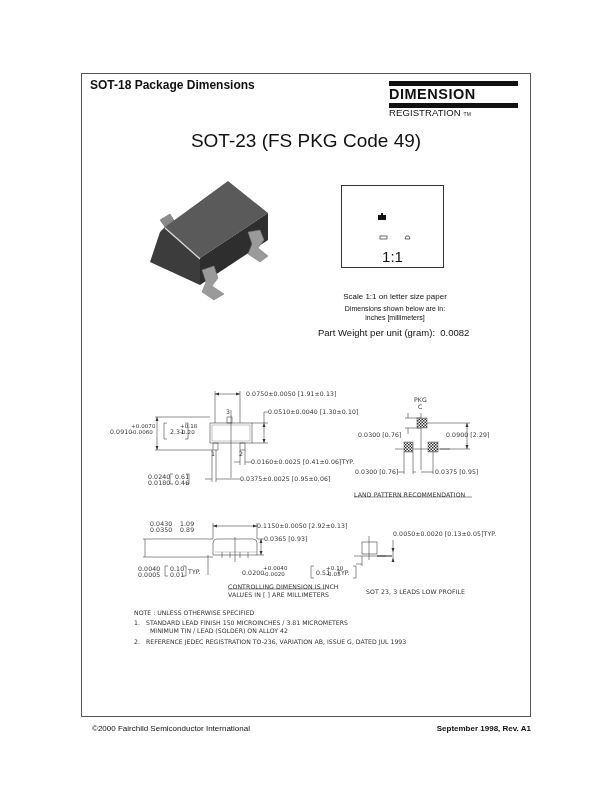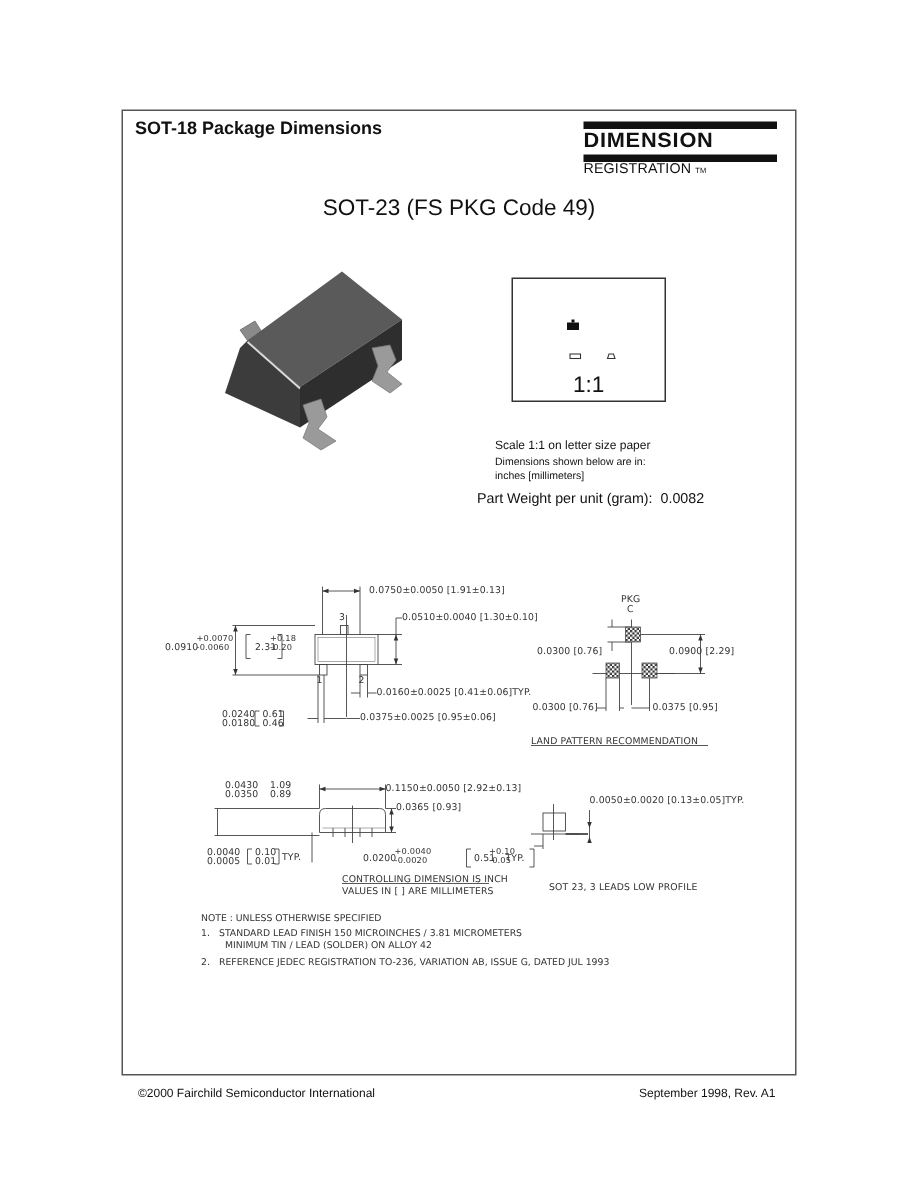--- a/index.html
+++ b/index.html
@@ -5,24 +5,24 @@
   html, body { margin:0; padding:0; }
   body { width:612px; height:792px; background:#fff; position:relative; font-family:"Liberation Sans", sans-serif; color:#111; overflow:hidden; }
   .frame { position:absolute; left:81px; top:73px; width:450px; height:644px; border:1px solid #555; box-sizing:border-box; }
   .abs { position:absolute; white-space:nowrap; }
   .hdr-title { left:90px; top:78px; font-size:12px; font-weight:bold; }
   .logo { left:389px; top:81px; width:129px; }
   .logo .bar { height:5px; background:#111; }
   .logo .name { font-size:14.5px; font-weight:bold; letter-spacing:0.5px; line-height:15px; margin:1px 0 1px 0; transform:scaleY(0.95); }
   .logo .sub { font-size:9.5px; letter-spacing:0.1px; line-height:10px; }
   .logo .sub small { font-size:5px; }
-  .main-title { left:0; width:612px; text-align:center; top:130px; font-size:15px; }
+  .main-title { left:0; width:612px; text-align:center; top:130px; font-size:19px; }
   .scale-box { left:341px; top:185px; width:103px; height:83px; border:1px solid #333; box-sizing:border-box; }
   .scale-box .ratio { position:absolute; bottom:2px; width:100%; text-align:center; font-size:15px; }
-  .caption { font-size:7.5px; text-align:left; left:330px; width:130px; }
+  .caption { font-size:7.5px; text-align:center; left:330px; width:130px; }
   .weight { left:318px; top:327px; font-size:9.5px; }
   .cad { font-family:"DejaVu Sans", sans-serif; font-size:6.2px; color:#333; letter-spacing:0.1px; }
   .note { font-family:"DejaVu Sans", sans-serif; font-size:6.2px; color:#333; }
   .footer { font-size:8px; top:724px; }
   svg { position:absolute; left:0; top:0; }
 </style>
 </head>
 <body>
 
 <div class="frame"></div>
@@ -257,13 +257,13 @@
 <div class="abs cad" style="left:366px;top:588px;">SOT 23, 3 LEADS LOW PROFILE</div>
 
 <div class="abs note" style="left:134px;top:609px;">NOTE : UNLESS OTHERWISE SPECIFIED</div>
 <div class="abs note" style="left:134px;top:619px;">1.</div>
 <div class="abs note" style="left:146px;top:619px;">STANDARD LEAD FINISH 150 MICROINCHES / 3.81 MICROMETERS</div>
 <div class="abs note" style="left:150px;top:627px;">MINIMUM TIN / LEAD (SOLDER) ON ALLOY 42</div>
 <div class="abs note" style="left:134px;top:638px;">2.</div>
 <div class="abs note" style="left:146px;top:638px;">REFERENCE JEDEC REGISTRATION TO-236, VARIATION AB, ISSUE G, DATED JUL 1993</div>
 
 <div class="abs footer" style="left:92px;text-align:right;">©2000 Fairchild Semiconductor International</div>
-<div class="abs footer" style="right:95px;">September 1998, Rev. A1</div>
+<div class="abs footer" style="right:81px;font-weight:bold;">September 1998, Rev. A1</div>
 
 </body></html>

